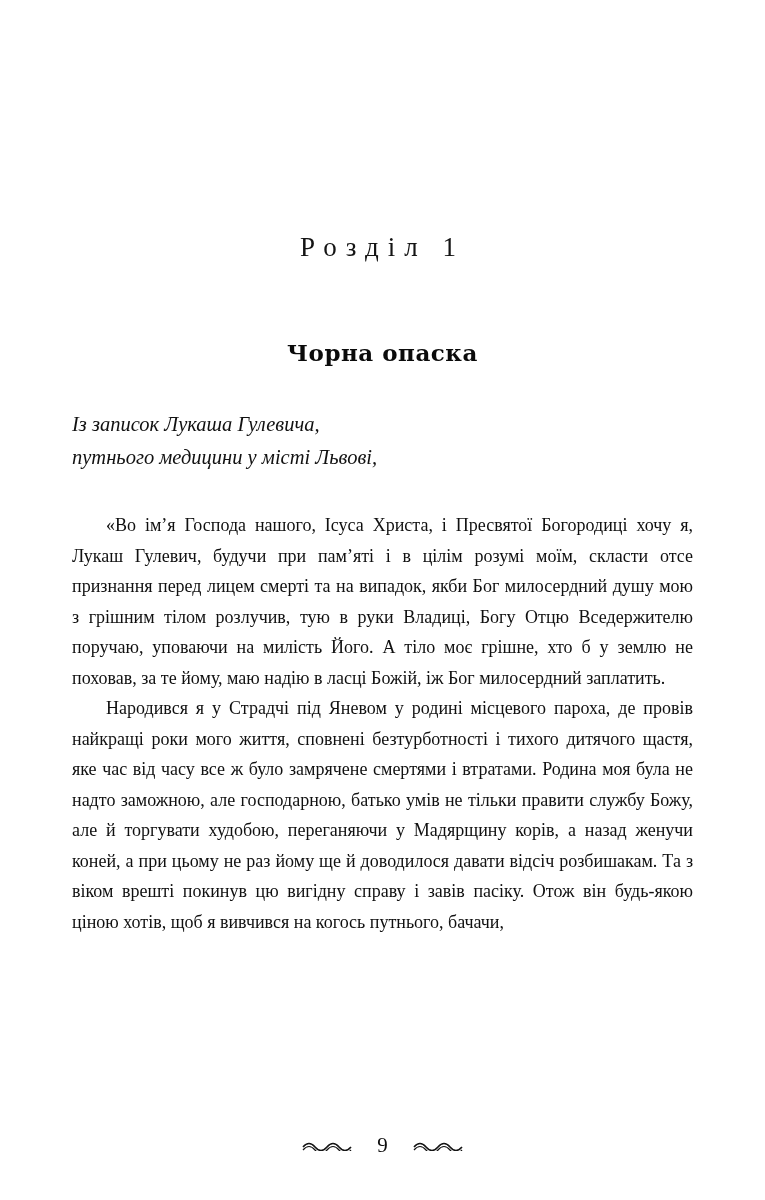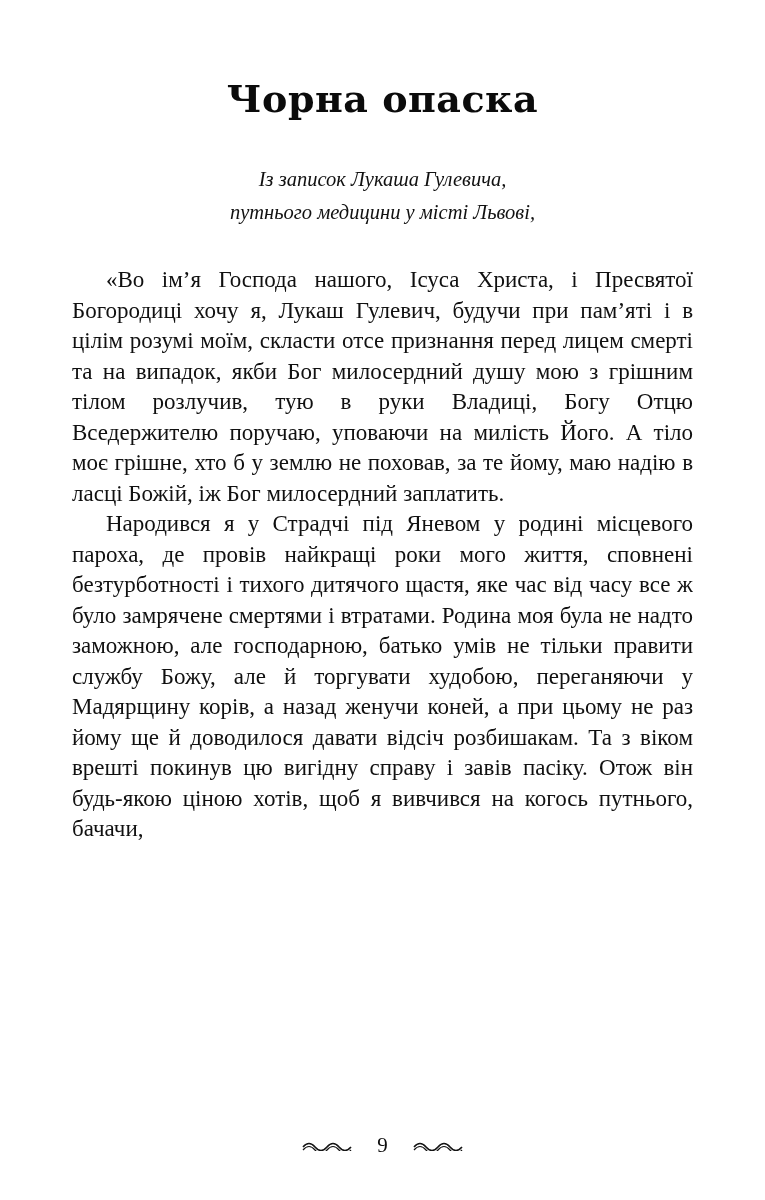--- a/index.html
+++ b/index.html
@@ -29,39 +29,39 @@
     font-family: "Liberation Serif", serif;
     font-size: 27px;
     letter-spacing: 9px;
     font-weight: 400;
     color: #141414;
   }
   .chapter-title {
     margin-top: 76px;
     text-align: center;
     font-family: "DejaVu Serif", serif;
-    font-size: 38px;
+    font-size: 23px;
     font-weight: 700;
     color: #0b0b0b;
     letter-spacing: 0.5px;
   }
   .epigraph {
     margin-top: 42px;
-    text-align: center;
+    text-align: left;
     font-style: italic;
     font-size: 20.5px;
     line-height: 33px;
     color: #111111;
   }
   .epigraph div {
     white-space: nowrap;
   }
   .body-text {
     margin-top: 36px;
-    font-size: 23px;
+    font-size: 18px;
     line-height: 30.5px;
     text-align: justify;
     text-justify: inter-word;
     color: #101010;
   }
   .body-text p {
     margin: 0;
     text-indent: 34px;
   }
   .footer {
@@ -80,20 +80,21 @@
   }
   .squiggle {
     display: block;
   }
 </style>
 </head>
 <body>
 
 <div class="page">
 
+  <div class="chapter-label">Розділ 1</div>
 
   <h1 class="chapter-title">Чорна опаска</h1>
 
   <div class="epigraph">
     <div>Із записок Лукаша Гулевича,</div>
     <div>путнього медицини у місті Львові,</div>
   </div>
 
   <div class="body-text">
     <p>«Во ім’я Господа нашого, Ісуса Христа, і Пресвятої Богородиці хочу я, Лукаш Гулевич, будучи при пам’яті і в цілім розумі моїм, скласти отсе признання перед лицем смерті та на випадок, якби Бог милосердний душу мою з грішним тілом розлучив, тую в руки Владиці, Богу Отцю Вседержителю поручаю, уповаючи на милість Його. А тіло моє грішне, хто б у землю не поховав, за те йому, маю надію в ласці Божій, іж Бог милосердний заплатить.</p>

